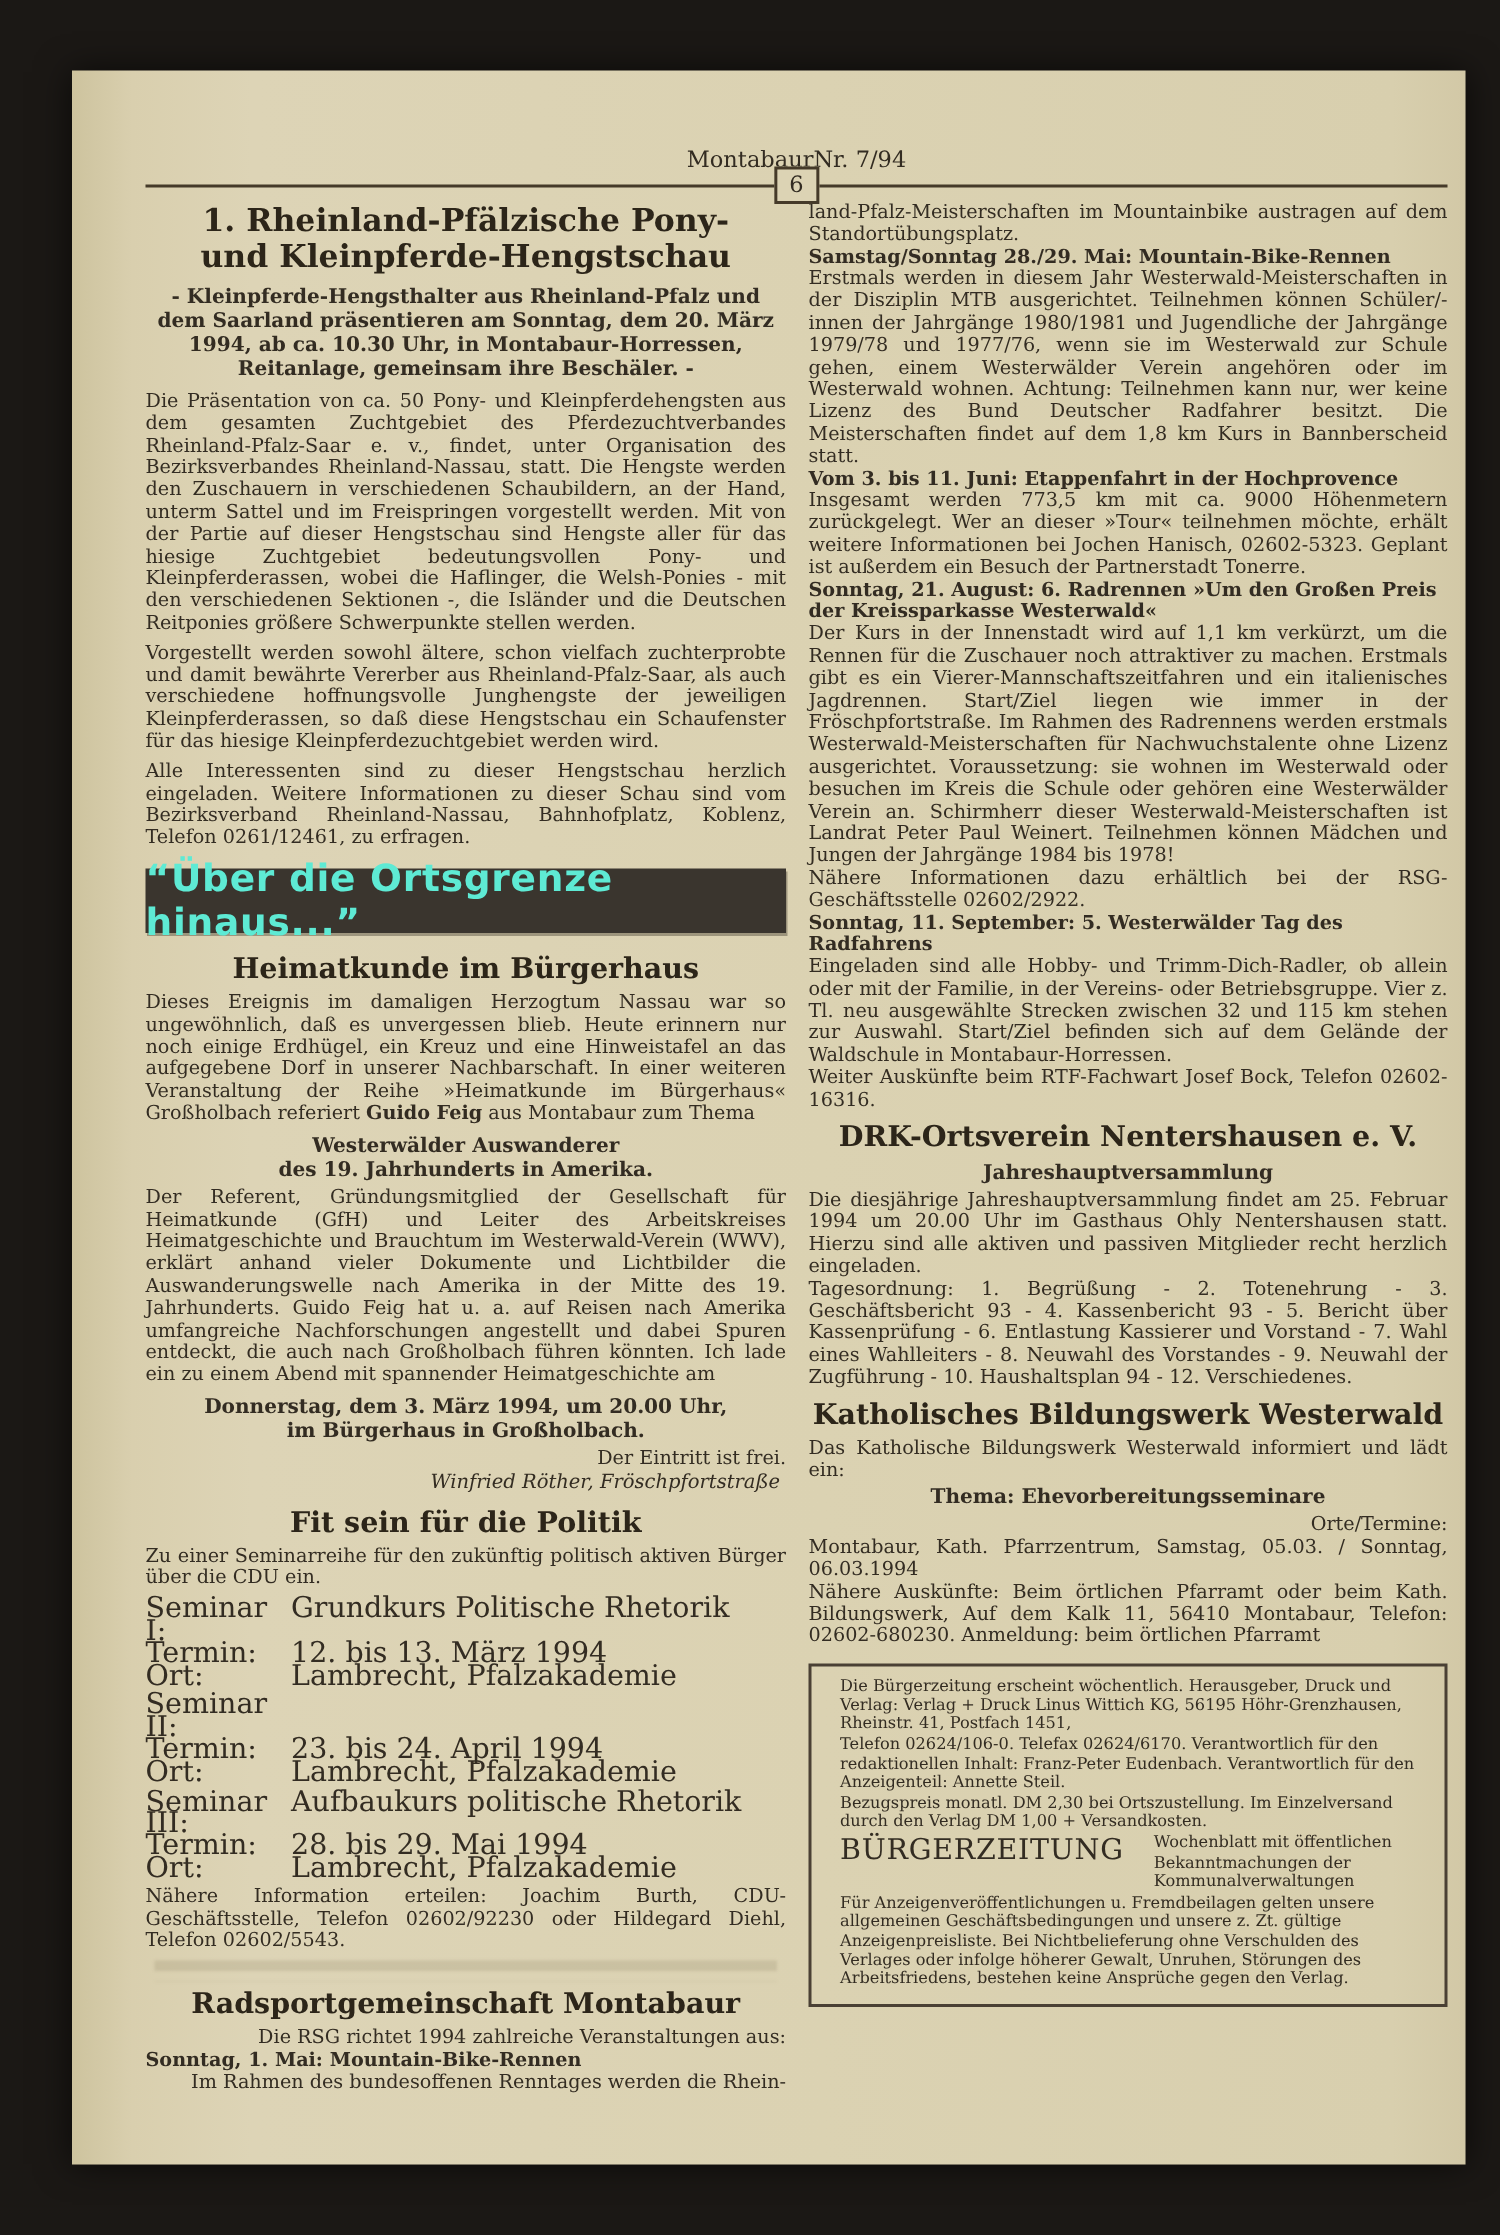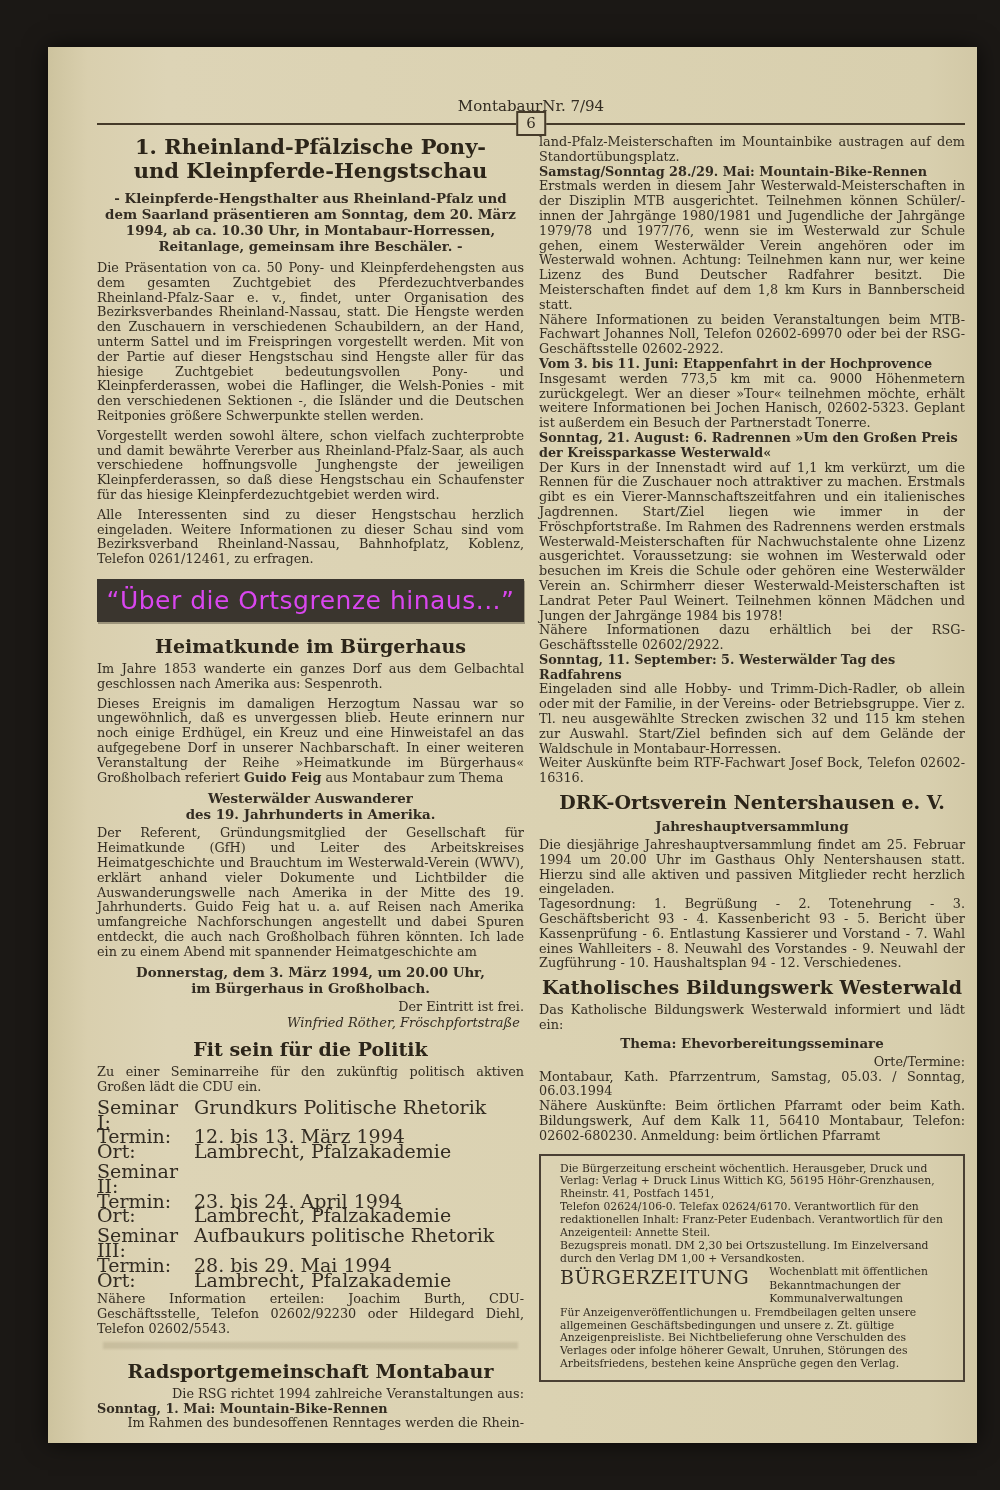--- a/index.html
+++ b/index.html
@@ -70,23 +70,23 @@
   .sig{font-style:italic;text-align:right;margin:0 4px 8px 0;font-size:13px;}
   
   .banner{
     margin:12px 0 13px;
     height:43px;
     background:#3a352e;
     display:flex;align-items:center;justify-content:center;
     box-shadow:1px 2px 0 rgba(40,33,22,.35);
   }
   .banner span{
-    color:#d946ef;
+    color:#5eead4;
     font-family:"DejaVu Sans", sans-serif;
-    font-weight:normal;
+    font-weight:bold;
     font-size:25px;
     letter-spacing:.5px;
   }
   
   .semtable{margin:1px 0 5px;}
   .semrow{display:grid;grid-template-columns:97px 1fr;font-size:19px;line-height:14.8px;}
   .semrow.grp{margin-top:5px;}
   
   .ghost{
     height:26px;margin:1px 6px 2px;
@@ -132,36 +132,35 @@
       <div class="subtitle">- Kleinpferde-Hengsthalter aus Rheinland-Pfalz und dem Saarland präsentieren am Sonntag, dem 20. März 1994, ab ca. 10.30 Uhr, in Montabaur-Horressen, Reitanlage, gemeinsam ihre Beschäler. -</div>
       <p>Die Präsentation von ca. 50 Pony- und Kleinpferdehengsten aus dem gesamten Zuchtgebiet des Pferdezuchtverbandes Rheinland-Pfalz-Saar e. v., findet, unter Organisation des Bezirksverbandes Rheinland-Nassau, statt. Die Hengste werden den Zuschauern in verschiedenen Schaubildern, an der Hand, unterm Sattel und im Freispringen vorgestellt werden. Mit von der Partie auf dieser Hengstschau sind Hengste aller für das hiesige Zuchtgebiet bedeutungsvollen Pony- und Kleinpferderassen, wobei die Haflinger, die Welsh-Ponies - mit den verschiedenen Sektionen -, die Isländer und die Deutschen Reitponies größere Schwerpunkte stellen werden.</p>
       <p>Vorgestellt werden sowohl ältere, schon vielfach zuchterprobte und damit bewährte Vererber aus Rheinland-Pfalz-Saar, als auch verschiedene hoffnungsvolle Junghengste der jeweiligen Kleinpferderassen, so daß diese Hengstschau ein Schaufenster für das hiesige Kleinpferdezuchtgebiet werden wird.</p>
       <p>Alle Interessenten sind zu dieser Hengstschau herzlich eingeladen. Weitere Informationen zu dieser Schau sind vom Bezirksverband Rheinland-Nassau, Bahnhofplatz, Koblenz, Telefon 0261/12461, zu erfragen.</p>
 
       <div class="banner">
         <span>“Über die Ortsgrenze hinaus...”</span>
       </div>
 
       <div class="h2">Heimatkunde im Bürgerhaus</div>
-      <p>Im Jahre 1853 wanderte ein ganzes Dorf aus dem Gelbachtal geschlossen nach Amerika aus: Sespenroth.</p>
       <p><span>Dieses Ereignis im damaligen Herzogtum Nassau war so ungewöhnlich, daß es unvergessen blieb. Heute erinnern nur noch einige Erdhügel, ein Kreuz und eine Hinweistafel an das aufgegebene Dorf in unserer Nachbarschaft. In einer weiteren Veranstaltung der Reihe »Heimatkunde im Bürgerhaus« Großholbach referiert </span><b>Guido Feig</b><span> aus Montabaur zum Thema</span></p>
       <div class="centerbold">
         <div>Westerwälder Auswanderer</div>
         <div>des 19. Jahrhunderts in Amerika.</div>
       </div>
       <p>Der Referent, Gründungsmitglied der Gesellschaft für Heimatkunde (GfH) und Leiter des Arbeitskreises Heimatgeschichte und Brauchtum im Westerwald-Verein (WWV), erklärt anhand vieler Dokumente und Lichtbilder die Auswanderungswelle nach Amerika in der Mitte des 19. Jahrhunderts. Guido Feig hat u. a. auf Reisen nach Amerika umfangreiche Nachforschungen angestellt und dabei Spuren entdeckt, die auch nach Großholbach führen könnten. Ich lade ein zu einem Abend mit spannender Heimatgeschichte am</p>
       <div class="centerbold">
         <div>Donnerstag, dem 3. März 1994, um 20.00 Uhr,</div>
         <div>im Bürgerhaus in Großholbach.</div>
       </div>
       <p class="plain nogap">Der Eintritt ist frei.</p>
       <div class="sig">Winfried Röther, Fröschpfortstraße</div>
 
       <div class="h2">Fit sein für die Politik</div>
-      <p>Zu einer Seminarreihe für den zukünftig politisch aktiven Großen lädt die CDU ein.</p>
+      <p>Zu einer Seminarreihe für den zukünftig politisch aktiven Bürger über die CDU ein.</p>
       <div class="semtable">
         <div class="semrow grp">
             <span>Seminar I:</span>
             <span>Grundkurs Politische Rhetorik</span>
           </div>
         <div class="semrow">
             <span>Termin:</span>
             <span>12. bis 13. März 1994</span>
           </div>
         <div class="semrow">
@@ -200,21 +199,20 @@
       <p class="boldline nogap">Sonntag, 1. Mai: Mountain-Bike-Rennen</p>
       <p class="plain nogap">Im Rahmen des bundesoffenen Renntages werden die Rhein-</p>
 
     </div>
 
     <div class="col right">
 
       <p class="nogap">land-Pfalz-Meisterschaften im Mountainbike austragen auf dem Standortübungsplatz.</p>
       <p class="boldline nogap">Samstag/Sonntag 28./29. Mai: Mountain-Bike-Rennen</p>
       <p class="nogap">Erstmals werden in diesem Jahr Westerwald-Meisterschaften in der Disziplin MTB ausgerichtet. Teilnehmen können Schüler/-innen der Jahrgänge 1980/1981 und Jugendliche der Jahrgänge 1979/78 und 1977/76, wenn sie im Westerwald zur Schule gehen, einem Westerwälder Verein angehören oder im Westerwald wohnen. Achtung: Teilnehmen kann nur, wer keine Lizenz des Bund Deutscher Radfahrer besitzt. Die Meisterschaften findet auf dem 1,8 km Kurs in Bannberscheid statt.</p>
-      <p class="nogap">Nähere Informationen zu beiden Veranstaltungen beim MTB-Fachwart Johannes Noll, Telefon 02602-69970 oder bei der RSG-Geschäftsstelle 02602-2922.</p>
       <p class="boldline nogap">Vom 3. bis 11. Juni: Etappenfahrt in der Hochprovence</p>
       <p class="nogap">Insgesamt werden 773,5 km mit ca. 9000 Höhenmetern zurückgelegt. Wer an dieser »Tour« teilnehmen möchte, erhält weitere Informationen bei Jochen Hanisch, 02602-5323. Geplant ist außerdem ein Besuch der Partnerstadt Tonerre.</p>
       <p class="boldline nogap">Sonntag, 21. August: 6. Radrennen »Um den Großen Preis der Kreissparkasse Westerwald«</p>
       <p class="nogap">Der Kurs in der Innenstadt wird auf 1,1 km verkürzt, um die Rennen für die Zuschauer noch attraktiver zu machen. Erstmals gibt es ein Vierer-Mannschaftszeitfahren und ein italienisches Jagdrennen. Start/Ziel liegen wie immer in der Fröschpfortstraße. Im Rahmen des Radrennens werden erstmals Westerwald-Meisterschaften für Nachwuchstalente ohne Lizenz ausgerichtet. Voraussetzung: sie wohnen im Westerwald oder besuchen im Kreis die Schule oder gehören eine Westerwälder Verein an. Schirmherr dieser Westerwald-Meisterschaften ist Landrat Peter Paul Weinert. Teilnehmen können Mädchen und Jungen der Jahrgänge 1984 bis 1978!</p>
       <p class="nogap">Nähere Informationen dazu erhältlich bei der RSG-Geschäftsstelle 02602/2922.</p>
       <p class="boldline nogap">Sonntag, 11. September: 5. Westerwälder Tag des Radfahrens</p>
       <p class="nogap">Eingeladen sind alle Hobby- und Trimm-Dich-Radler, ob allein oder mit der Familie, in der Vereins- oder Betriebsgruppe. Vier z. Tl. neu ausgewählte Strecken zwischen 32 und 115 km stehen zur Auswahl. Start/Ziel befinden sich auf dem Gelände der Waldschule in Montabaur-Horressen.</p>
       <p>Weiter Auskünfte beim RTF-Fachwart Josef Bock, Telefon 02602-16316.</p>
 
       <div class="h2">DRK-Ortsverein Nentershausen e. V.</div>

